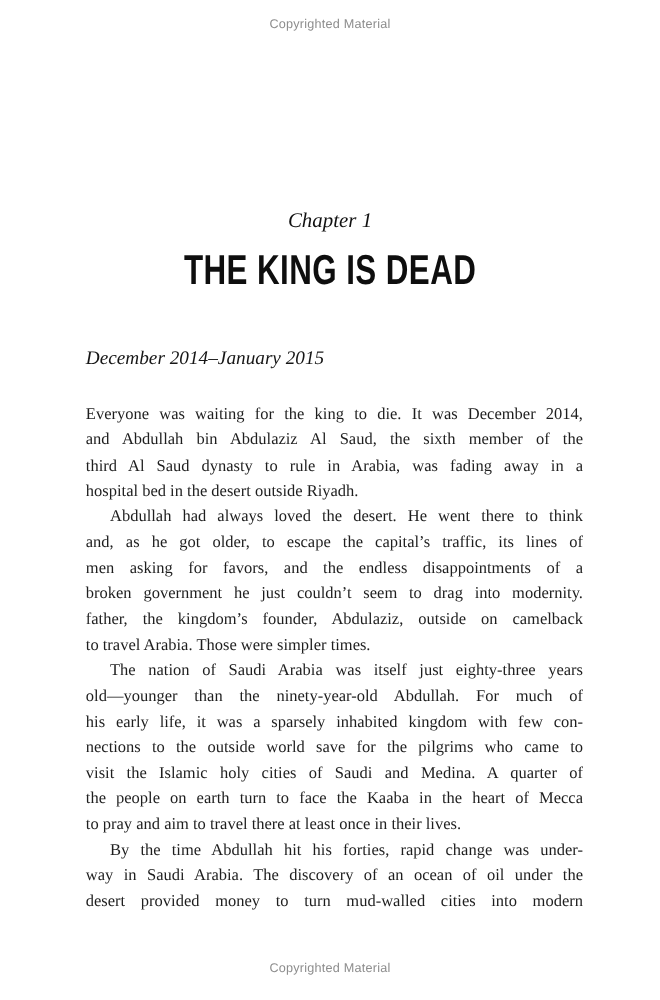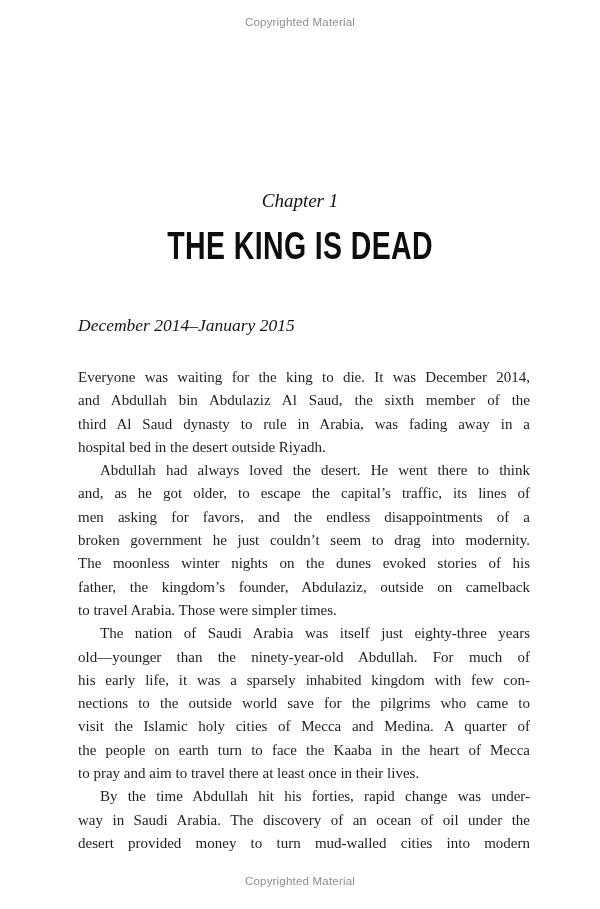--- a/index.html
+++ b/index.html
@@ -94,30 +94,29 @@
         <div class="line just">Everyone was waiting for the king to die. It was December 2014,</div>
         <div class="line just">and Abdullah bin Abdulaziz Al Saud, the sixth member of the</div>
         <div class="line just">third Al Saud dynasty to rule in Arabia, was fading away in a</div>
         <div class="line">hospital bed in the desert outside Riyadh.</div>
       </div>
       <div class="para">
         <div class="line just indent">Abdullah had always loved the desert. He went there to think</div>
         <div class="line just">and, as he got older, to escape the capital’s traffic, its lines of</div>
         <div class="line just">men asking for favors, and the endless disappointments of a</div>
         <div class="line just">broken government he just couldn’t seem to drag into modernity.</div>
-        <div class="line just">The moonless winter nights on the dunes evoked stories of his</div>
         <div class="line just">father, the kingdom’s founder, Abdulaziz, outside on camelback</div>
         <div class="line">to travel Arabia. Those were simpler times.</div>
       </div>
       <div class="para">
         <div class="line just indent">The nation of Saudi Arabia was itself just eighty-three years</div>
         <div class="line just">old—younger than the ninety-year-old Abdullah. For much of</div>
         <div class="line just">his early life, it was a sparsely inhabited kingdom with few con-</div>
         <div class="line just">nections to the outside world save for the pilgrims who came to</div>
-        <div class="line just">visit the Islamic holy cities of Mecca and Medina. A quarter of</div>
+        <div class="line just">visit the Islamic holy cities of Saudi and Medina. A quarter of</div>
         <div class="line just">the people on earth turn to face the Kaaba in the heart of Mecca</div>
         <div class="line">to pray and aim to travel there at least once in their lives.</div>
       </div>
       <div class="para">
         <div class="line just indent">By the time Abdullah hit his forties, rapid change was under-</div>
         <div class="line just">way in Saudi Arabia. The discovery of an ocean of oil under the</div>
         <div class="line just">desert provided money to turn mud-walled cities into modern</div>
       </div>
     </div>
 

